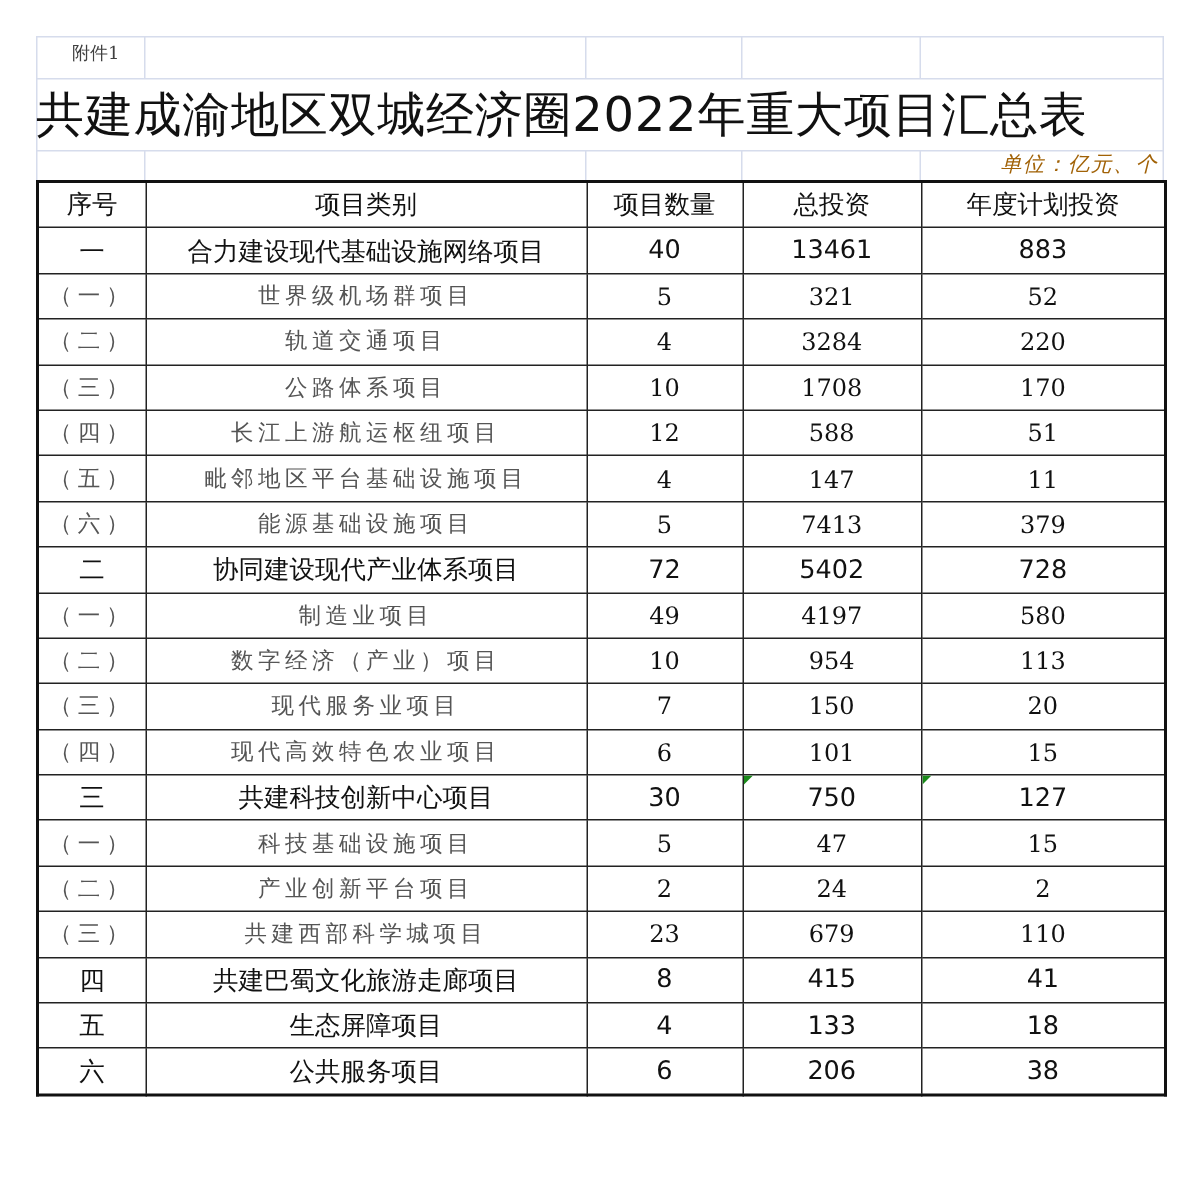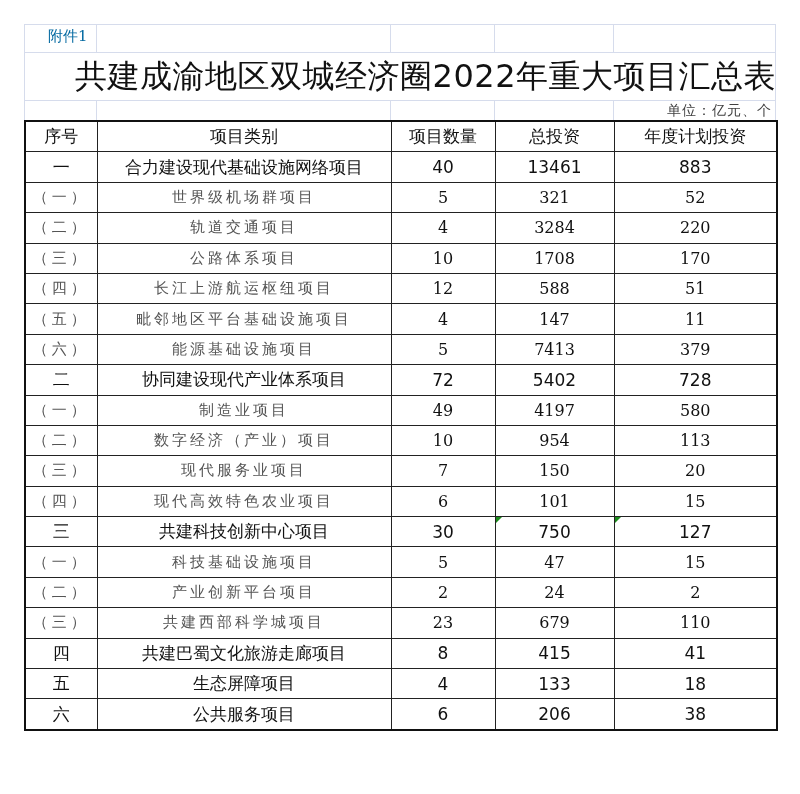--- a/index.html
+++ b/index.html
@@ -4,25 +4,25 @@
 <style>
   html, body { margin: 0; padding: 0; background: #ffffff; }
   body { width: 800px; height: 794px; position: relative; overflow: hidden;
          font-family: "DejaVu Sans", "Liberation Sans", sans-serif; color: #111; }
   .sheet { position: absolute; left: 24px; top: 24px; width: 752px; }
   
   .top-grid { position: absolute; left: 0; top: 0; width: 752px; height: 96px; }
   .gline-h { position: absolute; left: 0; width: 752px; height: 1px; background: #d6dcec; }
   .gline-v { position: absolute; width: 1px; background: #d6dcec; }
   .attach { position: absolute; left: 4px; top: 3px; font-family: "DejaVu Serif", "Liberation Serif", serif;
-            font-size: 15px; color: #0369a1; padding-left: 20px; }
-  .title { position: absolute; left: 0; top: 28px; width: 752px; height: 48px; text-align: right;
+            font-size: 12px; color: #404040; padding-left: 20px; }
+  .title { position: absolute; left: 0; top: 28px; width: 752px; height: 48px; text-align: left;
            font-size: 32px; line-height: 48px; color: #111; letter-spacing: 0.5px; white-space: nowrap; }
   .unit { position: absolute; right: 4px; top: 76px; font-family: "DejaVu Serif", "Liberation Serif", serif;
-          font-size: 14px; color: #404040; line-height: 20px; letter-spacing: 1px; }
+          font-size: 14px; color: #a16207; line-height: 20px; letter-spacing: 1px; font-style: italic; }
   table.data { position: absolute; left: 0; top: 96px; width: 752px; border-collapse: collapse;
                border: 2.5px solid #111; table-layout: fixed; }
   table.data td, table.data th { border: 1.5px solid #222; height: 29.4px; padding: 0; font-weight: normal;
                font-size: 17px; text-align: center; vertical-align: middle; white-space: nowrap; overflow: hidden; }
   table.data th { font-size: 17px; }
   td.cat { text-align: left; padding-left: 5px; margin-left: 28px; }
   tr.sub td { font-family: "DejaVu Serif", "Liberation Serif", serif; color: #555; font-size: 15px; letter-spacing: 3px; }
   tr.sub td.num { color: #111; letter-spacing: 0; font-size: 16px; }
   tr.sub td.seq { letter-spacing: 4px; }
   tr.main td { color: #111; }

